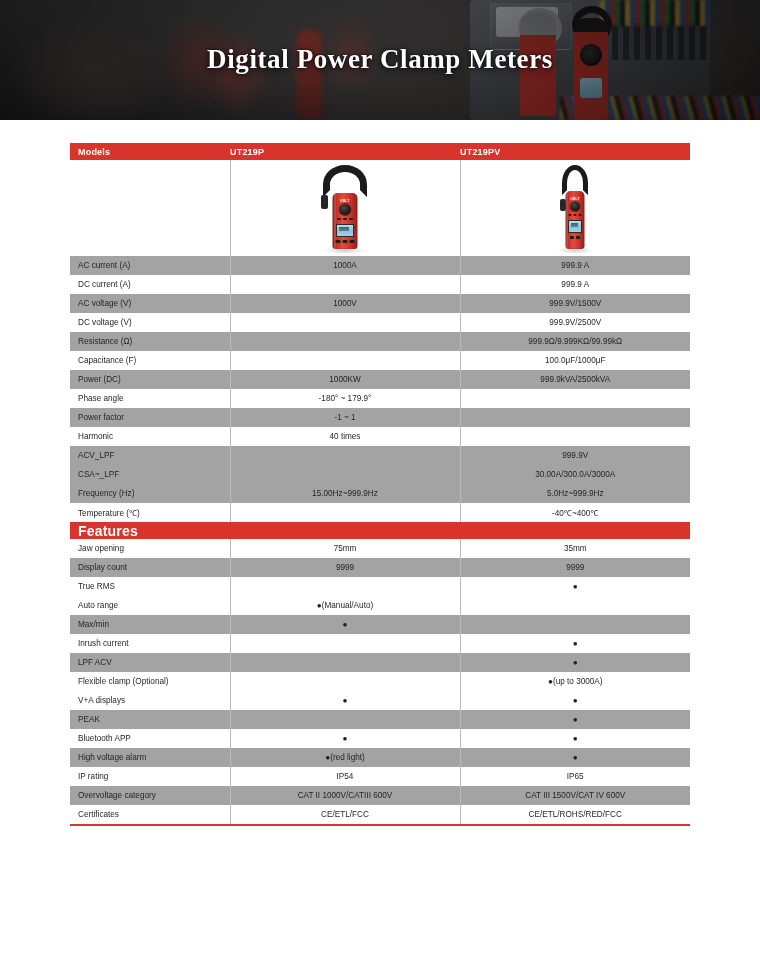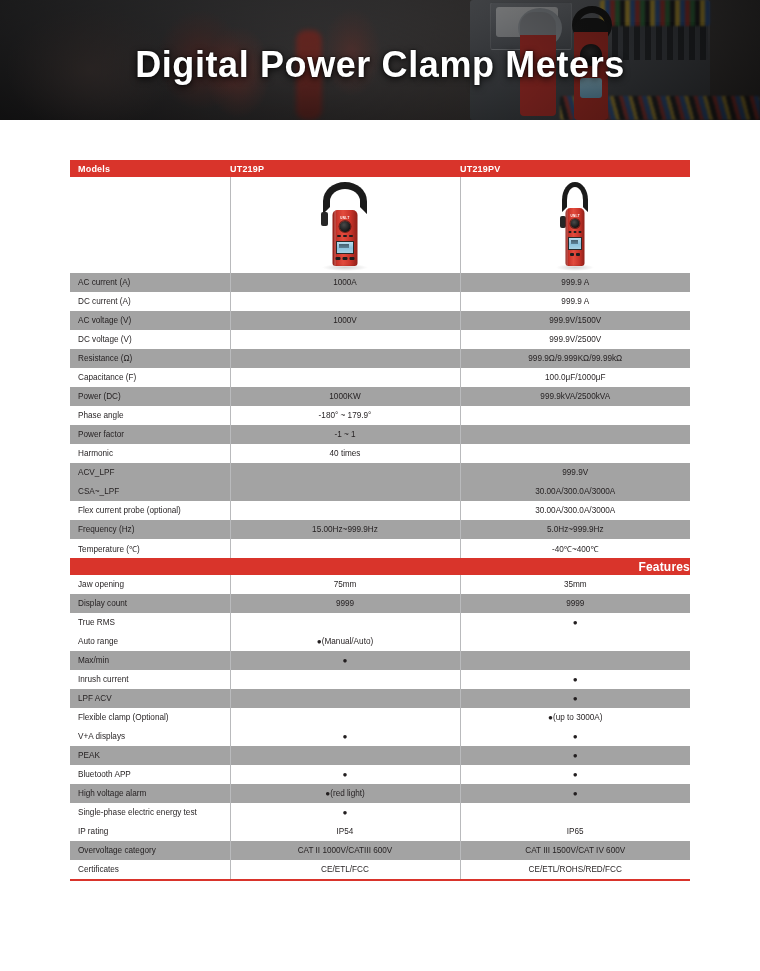--- a/index.html
+++ b/index.html
@@ -112,32 +112,32 @@
   }
   .hero-vignette {
     position:absolute; inset:0;
     background: radial-gradient(ellipse 520px 200px at 40% 55%, rgba(0,0,0,.18), rgba(0,0,0,.72) 100%);
   }
   .hero-title {
     position: absolute;
     left: 0; right: 0; top: 44px;
     text-align: center;
     color: #ffffff;
-    font-family: Liberation Sans, sans-serif;
-    font-size: 36px;
+    font-family: Liberation Serif, serif;
+    font-size: 27px;
     font-weight: bold;
     letter-spacing: .6px;
     text-shadow: 0 2px 7px rgba(0,0,0,.85), 0 0 2px rgba(0,0,0,.9);
     white-space: nowrap;
   }
 
   
   .table-wrap {
     position: absolute;
-    left: 70px; top: 160px;
+    left: 70px; top: 143px;
     width: 620px;
   }
   table.spec {
     width: 620px;
     border-collapse: collapse;
     table-layout: fixed;
     font-size: 8.2px;
     color: #231f20;
   }
   table.spec col.c-label { width: 160px; }
@@ -154,27 +154,26 @@
     vertical-align: middle;
     border: none;
     letter-spacing: .2px;
   }
   tr.hdr td.ctr { text-align: left; padding: 0; }
 
   tr.section td {
     background: #d9342b;
     color: #ffffff;
     font-weight: bold;
-    font-size: 12px;
+    font-size: 14px;
     height: 17px;
     padding: 0 0 0 8px;
     vertical-align: middle;
     border: none;
     letter-spacing: .2px;
-    text-align: right;
   }
 
   tr.imgrow td {
     background: #ffffff;
     height: 96px;
     padding: 0;
     vertical-align: middle;
     text-align: center;
     border-left: 1px solid #b9babc;
   }
@@ -396,25 +395,20 @@
           <tr class="data shade">
             <td class="first">ACV_LPF</td>
             <td class="ctr"></td>
             <td class="ctr">999.9V</td>
           </tr>
           <tr class="data shade">
             <td class="first">CSA~_LPF</td>
             <td class="ctr"></td>
             <td class="ctr">30.00A/300.0A/3000A</td>
           </tr>
-          <tr class="data plain">
-            <td class="first">Flex current probe (optional)</td>
-            <td class="ctr"></td>
-            <td class="ctr">30.00A/300.0A/3000A</td>
-          </tr>
           <tr class="data shade">
             <td class="first">Frequency (Hz)</td>
             <td class="ctr">15.00Hz~999.9Hz</td>
             <td class="ctr">5.0Hz~999.9Hz</td>
           </tr>
           <tr class="data plain">
             <td class="first">Temperature (℃)</td>
             <td class="ctr"></td>
             <td class="ctr">-40℃~400℃</td>
           </tr>
@@ -473,25 +467,20 @@
           </tr>
           <tr class="data plain">
             <td class="first">Bluetooth APP</td>
             <td class="ctr">●</td>
             <td class="ctr">●</td>
           </tr>
           <tr class="data shade">
             <td class="first">High voltage alarm</td>
             <td class="ctr">●(red light)</td>
             <td class="ctr">●</td>
-          </tr>
-          <tr class="data plain">
-            <td class="first">Single-phase electric energy test</td>
-            <td class="ctr">●</td>
-            <td class="ctr"></td>
           </tr>
           <tr class="data plain">
             <td class="first">IP rating</td>
             <td class="ctr">IP54</td>
             <td class="ctr">IP65</td>
           </tr>
           <tr class="data shade">
             <td class="first">Overvoltage category</td>
             <td class="ctr">CAT II 1000V/CATIII 600V</td>
             <td class="ctr">CAT III 1500V/CAT IV 600V</td>

